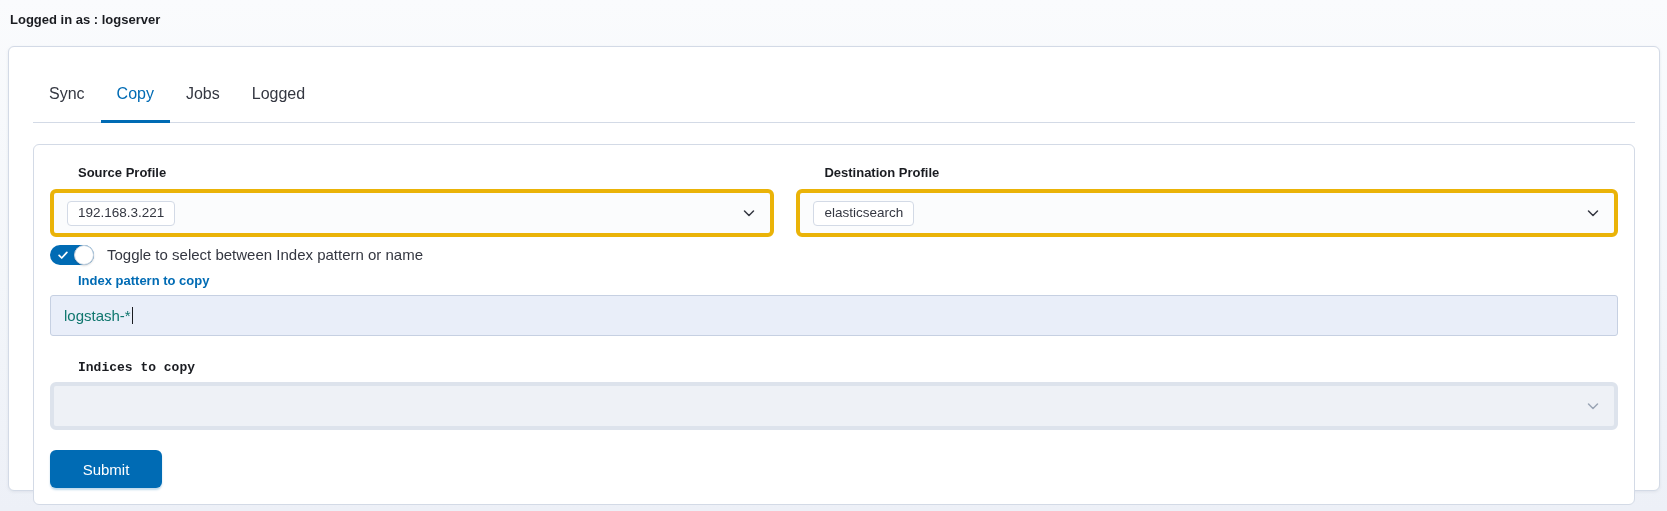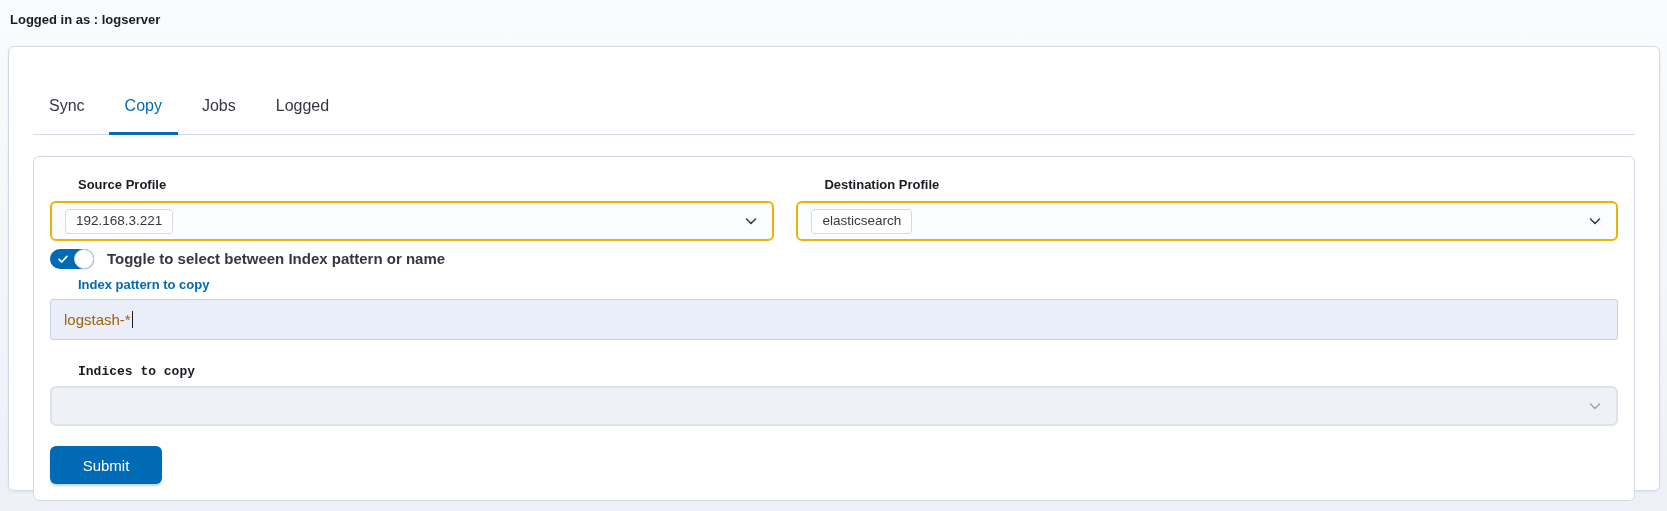--- a/index.html
+++ b/index.html
@@ -21,24 +21,23 @@
     margin: 15px 7px 0 8px;
     height: 445px;
     background: #ffffff;
     border: 1px solid #d3dae6;
     border-radius: 6px;
     box-shadow: 0 1px 3px rgba(152,162,179,0.18);
   }
   
   .tabs {
     display: flex;
-    margin: 16px 24px;
+    margin: 4px 24px;
     padding-top: 32px;
     border-bottom: 1px solid #d3dae6;
-    gap: 8px;
   }
   .tab {
     padding: 0 16px 18px;
     font-size: 16px;
     line-height: 21px;
     color: #343741;
     position: relative;
     cursor: pointer;
     white-space: nowrap;
   }
@@ -64,22 +63,22 @@
     color: #1a1c21;
     line-height: 16px;
     margin-left: 28px;
   }
   .field-label.blue { color: #006bb4; }
   .profiles-row { display: flex; gap: 22px; }
   .col-source { width: 46.2%; }
   .col-dest { flex: 1; }
   .select {
     margin-top: 8px;
-    height: 40px;
-    border: 2px solid #eab308;
+    height: 48px;
+    border: 4px solid #eab308;
     border-radius: 6px;
     background: #fbfcfd;
     display: flex;
     align-items: center;
     padding: 0 36px 0 13px;
     position: relative;
     cursor: pointer;
   }
   .chip {
     border: 1px solid #d3dae6;
@@ -123,34 +122,34 @@
     position: absolute;
     right: 0px;
     top: 0px;
     width: 20px;
     height: 20px;
     background: #ffffff;
     border: 1px solid #c9d3df;
     border-radius: 50%;
     box-shadow: 0 1px 2px rgba(52,55,65,0.2);
   }
-  .toggle-text { font-size: 15px; color: #343741; line-height: 20px; font-weight: bold; }
+  .toggle-text { font-size: 15px; color: #343741; line-height: 20px; }
   .pattern-label { margin-top: 8px; }
   
   .text-input {
     margin-top: 6px;
     height: 41px;
     background: #e9eef9;
     border: 1px solid #c6d0e2;
     border-radius: 3px;
     display: flex;
     align-items: center;
     padding: 0 13px;
     font-size: 15px;
-    color: #a16207;
+    color: #0f766e;
     cursor: text;
   }
   .caret {
     display: inline-block;
     width: 1.5px;
     height: 17px;
     background: #1a1c21;
     margin-left: 1px;
   }
   .indices-label { margin-top: 24px; font-family: Liberation Mono, monospace; }

